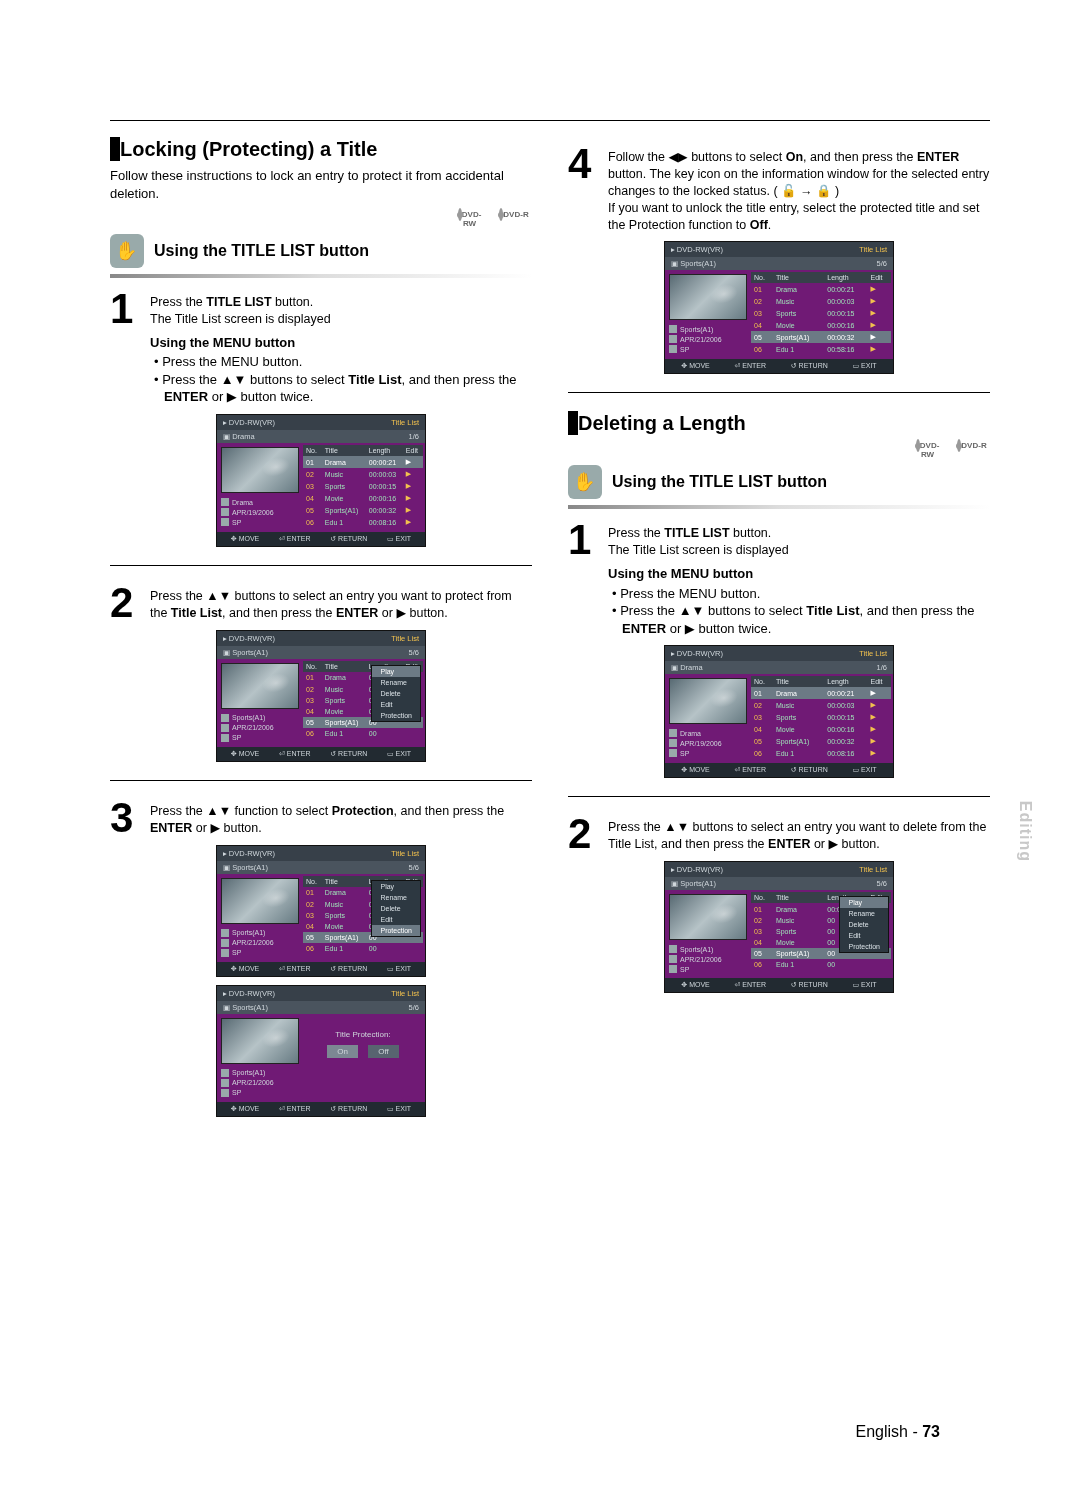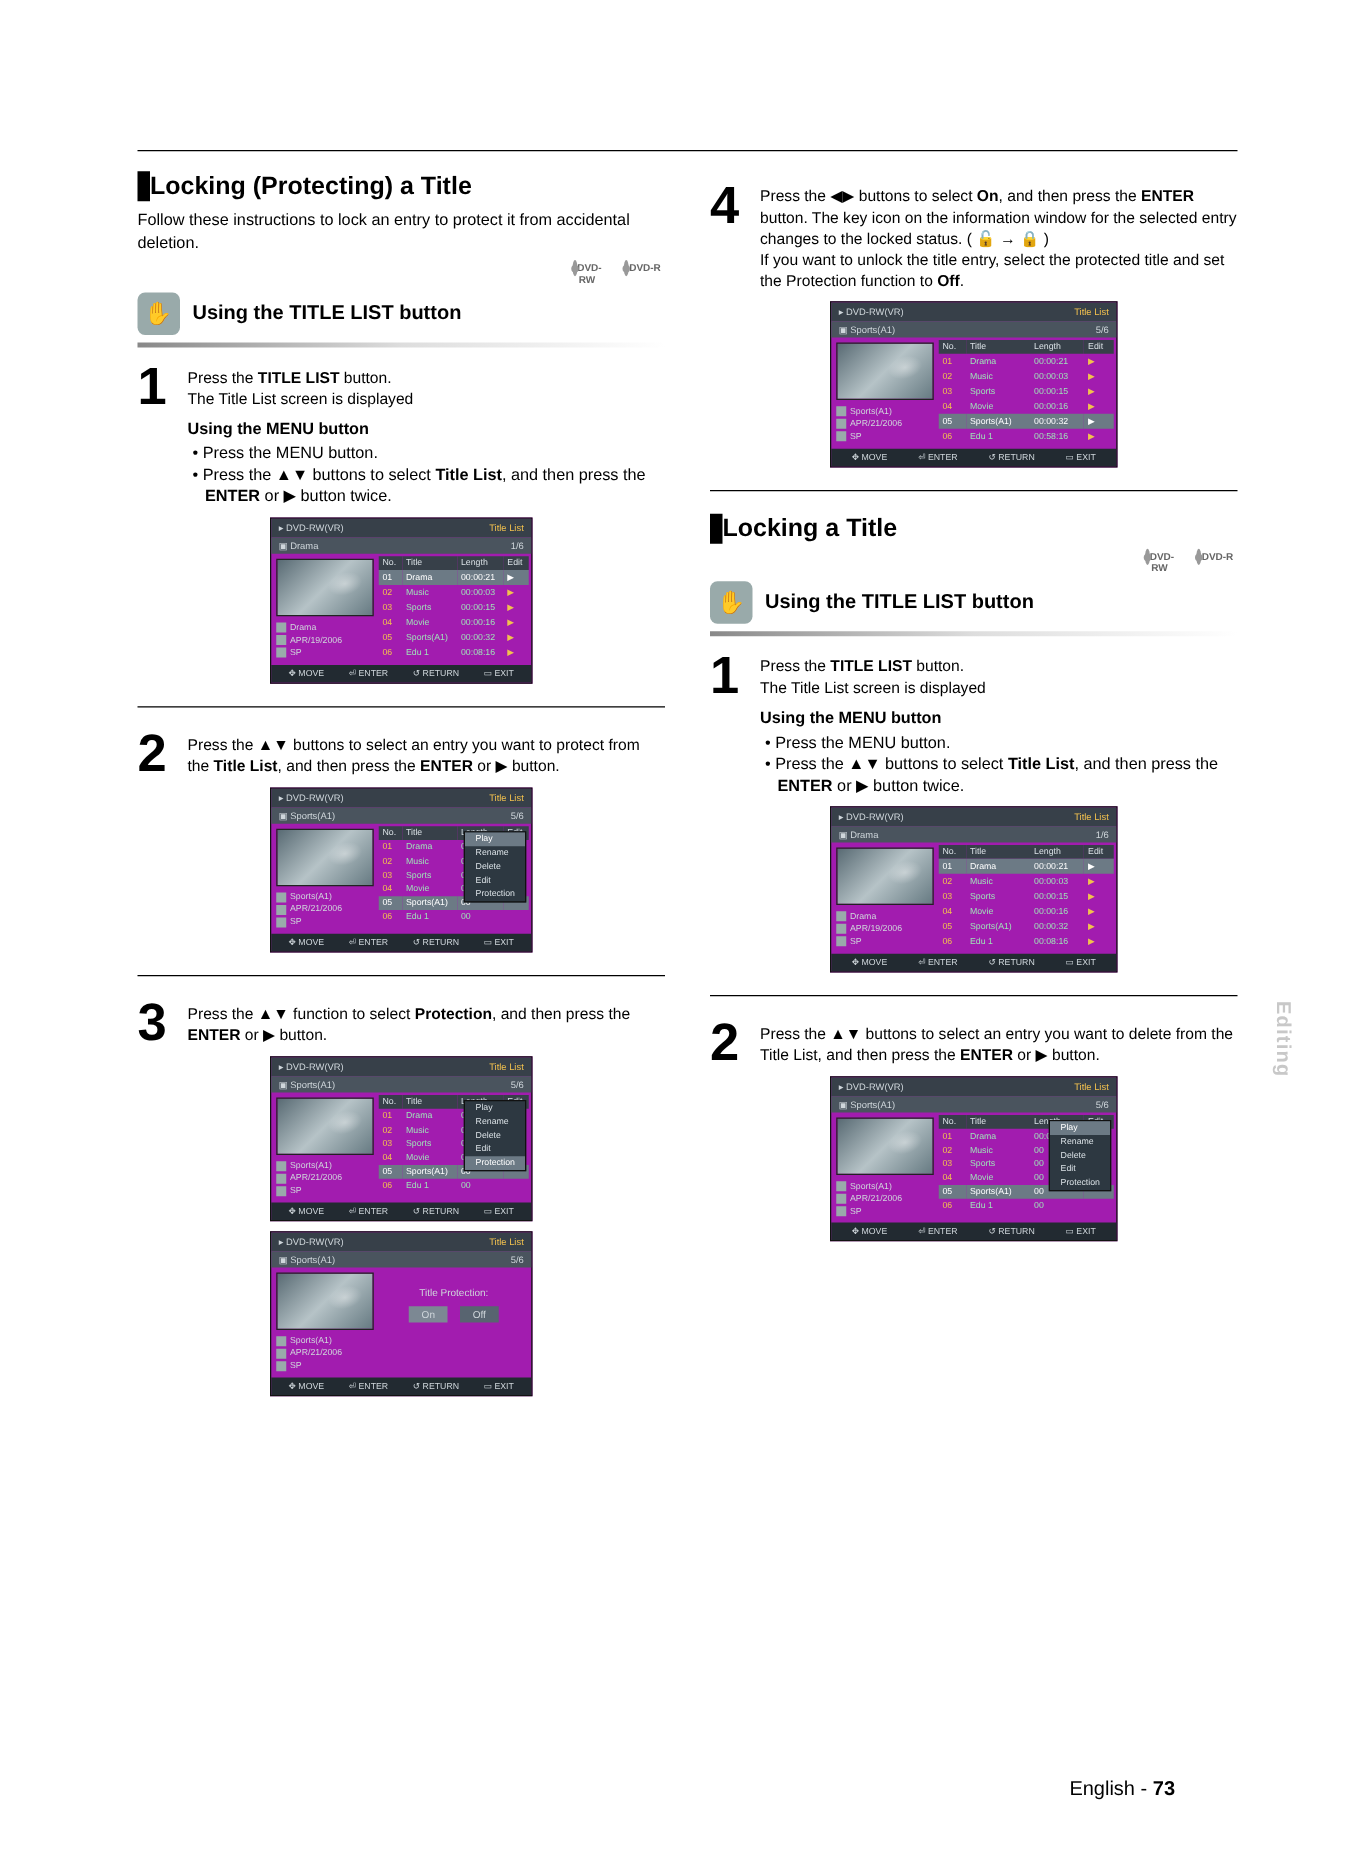--- a/index.html
+++ b/index.html
@@ -28,21 +28,21 @@
   .grad-rule { height: 4px; background: linear-gradient(to right, #888, #ddd, #fff); margin: 6px 0 12px 0; }
   .step { display: flex; gap: 10px; margin: 8px 0 6px 0; }
   .step-num { font-size: 42px; font-weight: bold; line-height: 0.9; min-width: 30px; }
   .step-text { font-size: 12.5px; line-height: 1.35; padding-top: 4px; }
   .step-text b { font-weight: bold; }
   .sub-bold { font-size: 13px; font-weight: bold; margin: 6px 0 2px 0; }
   .bullet { font-size: 13px; line-height: 1.35; margin-left: 0; padding-left: 14px; text-indent: -10px; }
   .divider { border: 0; border-top: 1px solid #000; margin: 18px 0; }
 
   
-  .osd { width: 210px; margin: 8px auto 8px; border: 1px solid #111; background: #a21caf; color: #cfd6db; font-size: 7.5px; }
+  .osd { width: 210px; margin: 8px auto 8px; border: 1px solid #111; background: #701a75; color: #cfd6db; font-size: 7.5px; }
   .osd-title { display: flex; justify-content: space-between; padding: 3px 6px; background: #374049; }
   .osd-title .tl { color: #f2c14e; }
   .osd-sub { display: flex; justify-content: space-between; padding: 2px 6px; background: #4a545e; }
   .osd-body { display: flex; }
   .osd-left { width: 86px; padding: 4px; }
   .thumb { width: 78px; height: 46px; background: linear-gradient(135deg,#586a73 0%, #b6c3c7 50%, #667a82 100%); border: 1px solid #222; margin-bottom: 4px; position: relative; }
   .thumb::after { content: ""; position: absolute; right: 8px; top: 10px; width: 28px; height: 18px; background: radial-gradient(ellipse at center, rgba(255,255,255,0.4), transparent 70%); transform: rotate(-15deg); }
   .meta-line { display: flex; align-items: center; gap: 3px; font-size: 7px; padding: 1px 0; }
   .meta-line .ic { width: 8px; height: 8px; display: inline-block; background: #9aa; }
   .osd-right { flex: 1; padding: 2px 2px 4px 0; }
@@ -420,21 +420,21 @@
           <span>↺ <span>RETURN</span></span>
           <span>▭ <span>EXIT</span></span>
         </div>
     </div>
   </div>
 
   <div class="col">
     <div class="step">
       <div class="step-num">4</div>
       <div class="step-text">
-        <span>Press the ◀▶ buttons to select </span><b>On</b><span>, and then press the </span><b>ENTER</b><span> button. The key icon on the information window for the selected entry changes to the locked status. ( 🔓 → 🔒 )</span><br>
+        <span>Follow the ◀▶ buttons to select </span><b>On</b><span>, and then press the </span><b>ENTER</b><span> button. The key icon on the information window for the selected entry changes to the locked status. ( 🔓 → 🔒 )</span><br>
         <span>If you want to unlock the title entry, select the protected title and set the Protection function to </span><b>Off</b><span>.</span>
       </div>
     </div>
 
     <div class="osd" style="width:230px;">
       <div class="osd-title">
           <span>▸ <span>DVD-RW(VR)</span></span>
           <span class="tl">Title List</span>
         </div>
       <div class="osd-sub">
@@ -511,21 +511,21 @@
           <span>⏎ <span>ENTER</span></span>
           <span>↺ <span>RETURN</span></span>
           <span>▭ <span>EXIT</span></span>
         </div>
     </div>
 
     <hr class="divider">
 
     <div class="section-title-row">
       <div class="accent-bar"></div>
-      <div class="section-title">Locking a Title</div>
+      <div class="section-title">Deleting a Length</div>
     </div>
 
     <div class="disc-icons">
       <span class="disc"><span class="ring"></span><span>DVD-RW</span></span>
       <span class="disc"><span class="ring"></span><span>DVD-R</span></span>
     </div>
 
     <div class="sub-row">
       <div class="keycap">✋</div>
       <div class="sub-heading">Using the TITLE LIST button</div>

